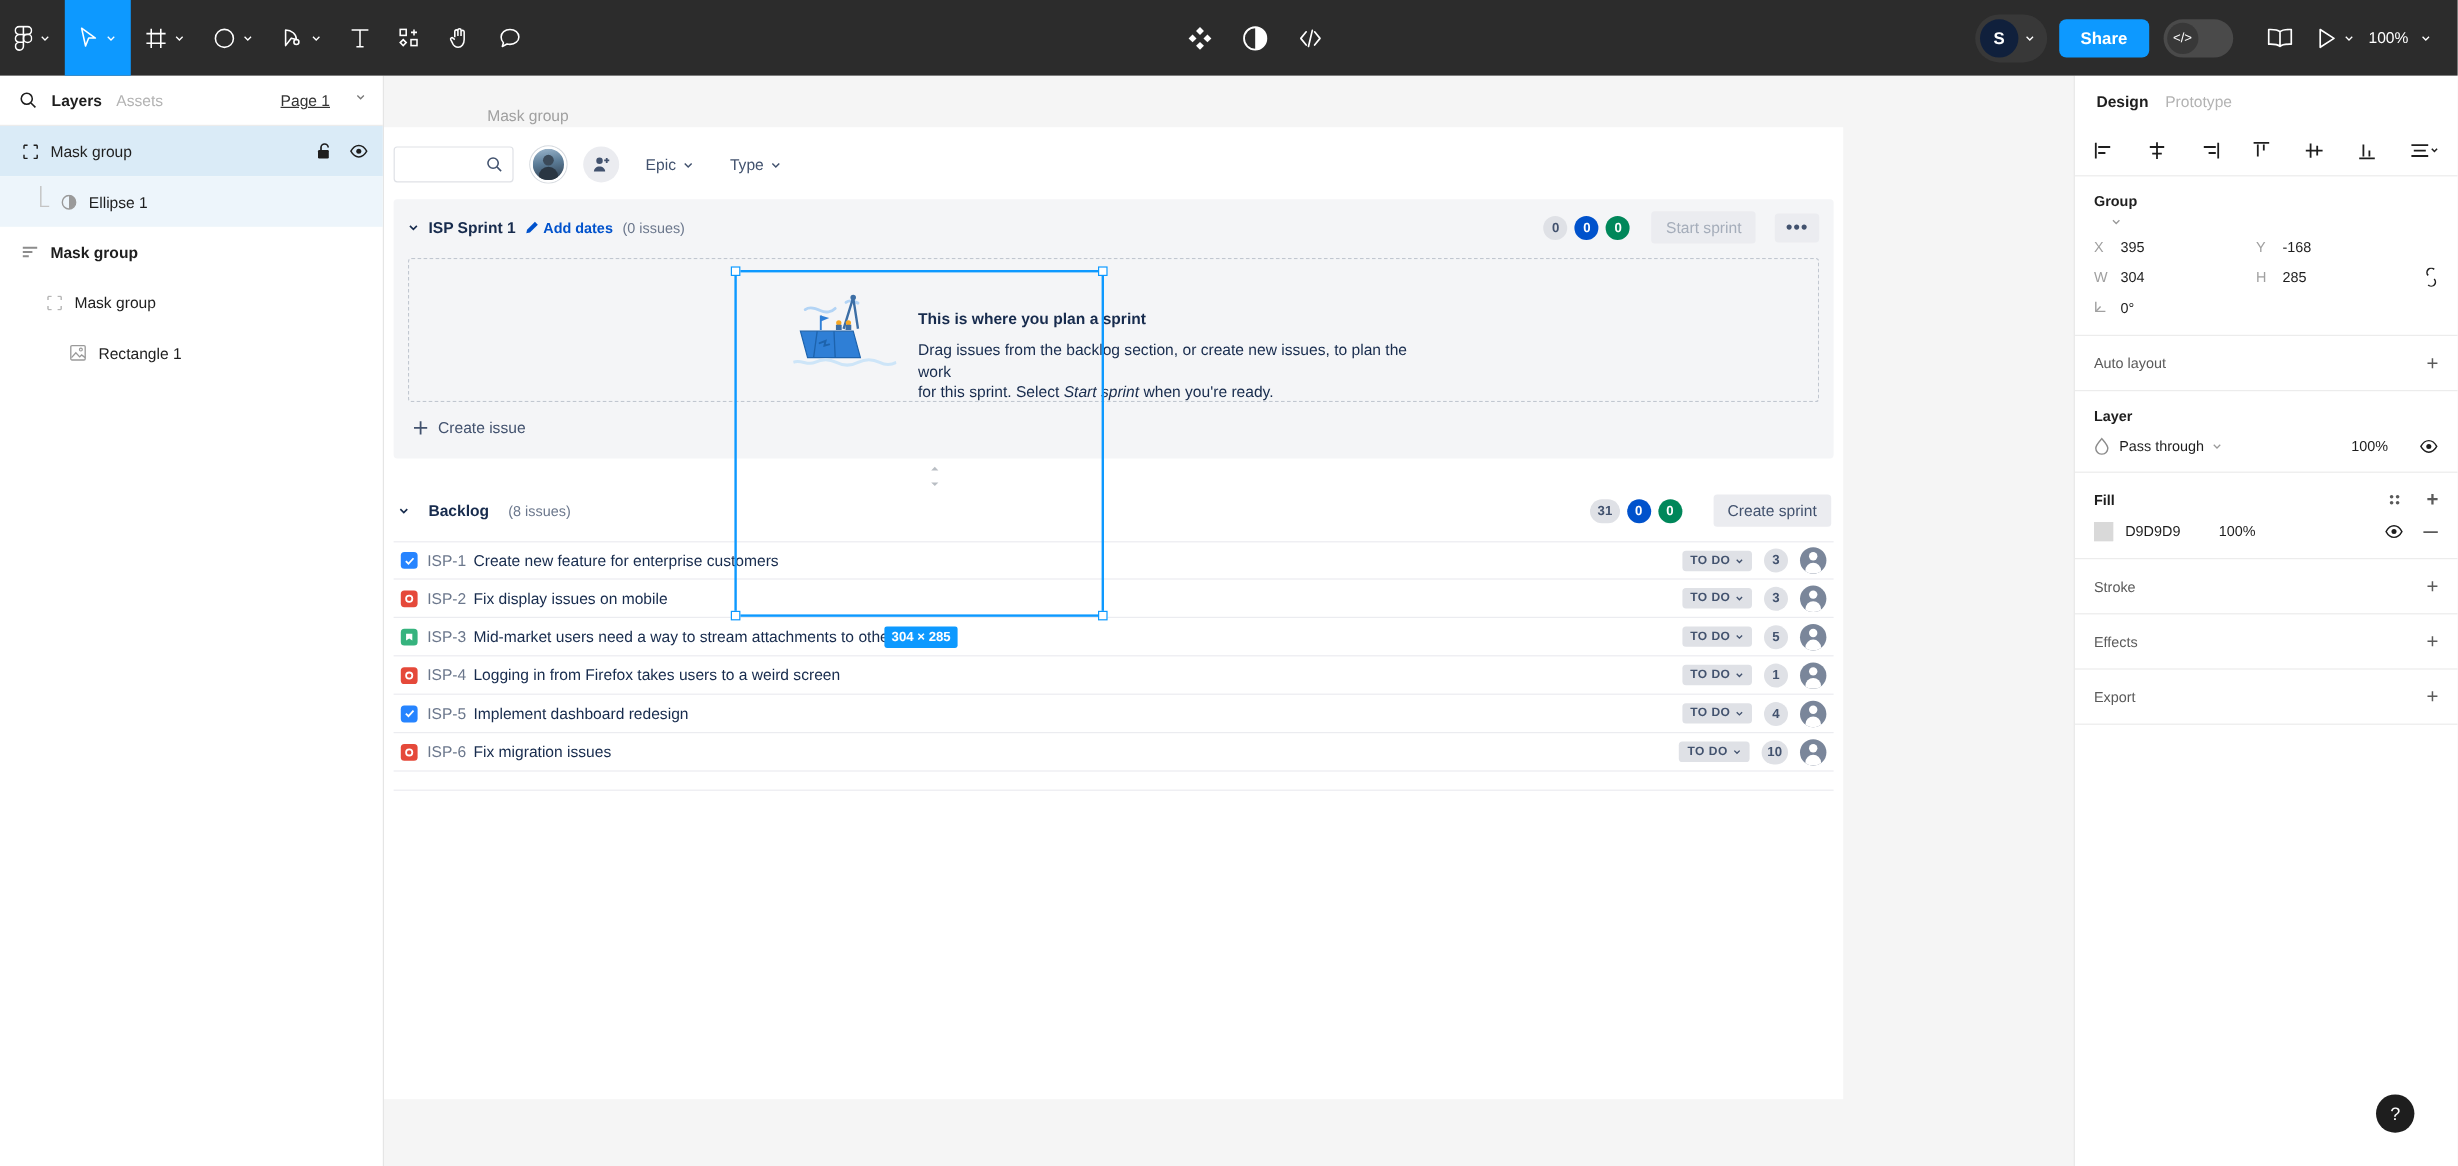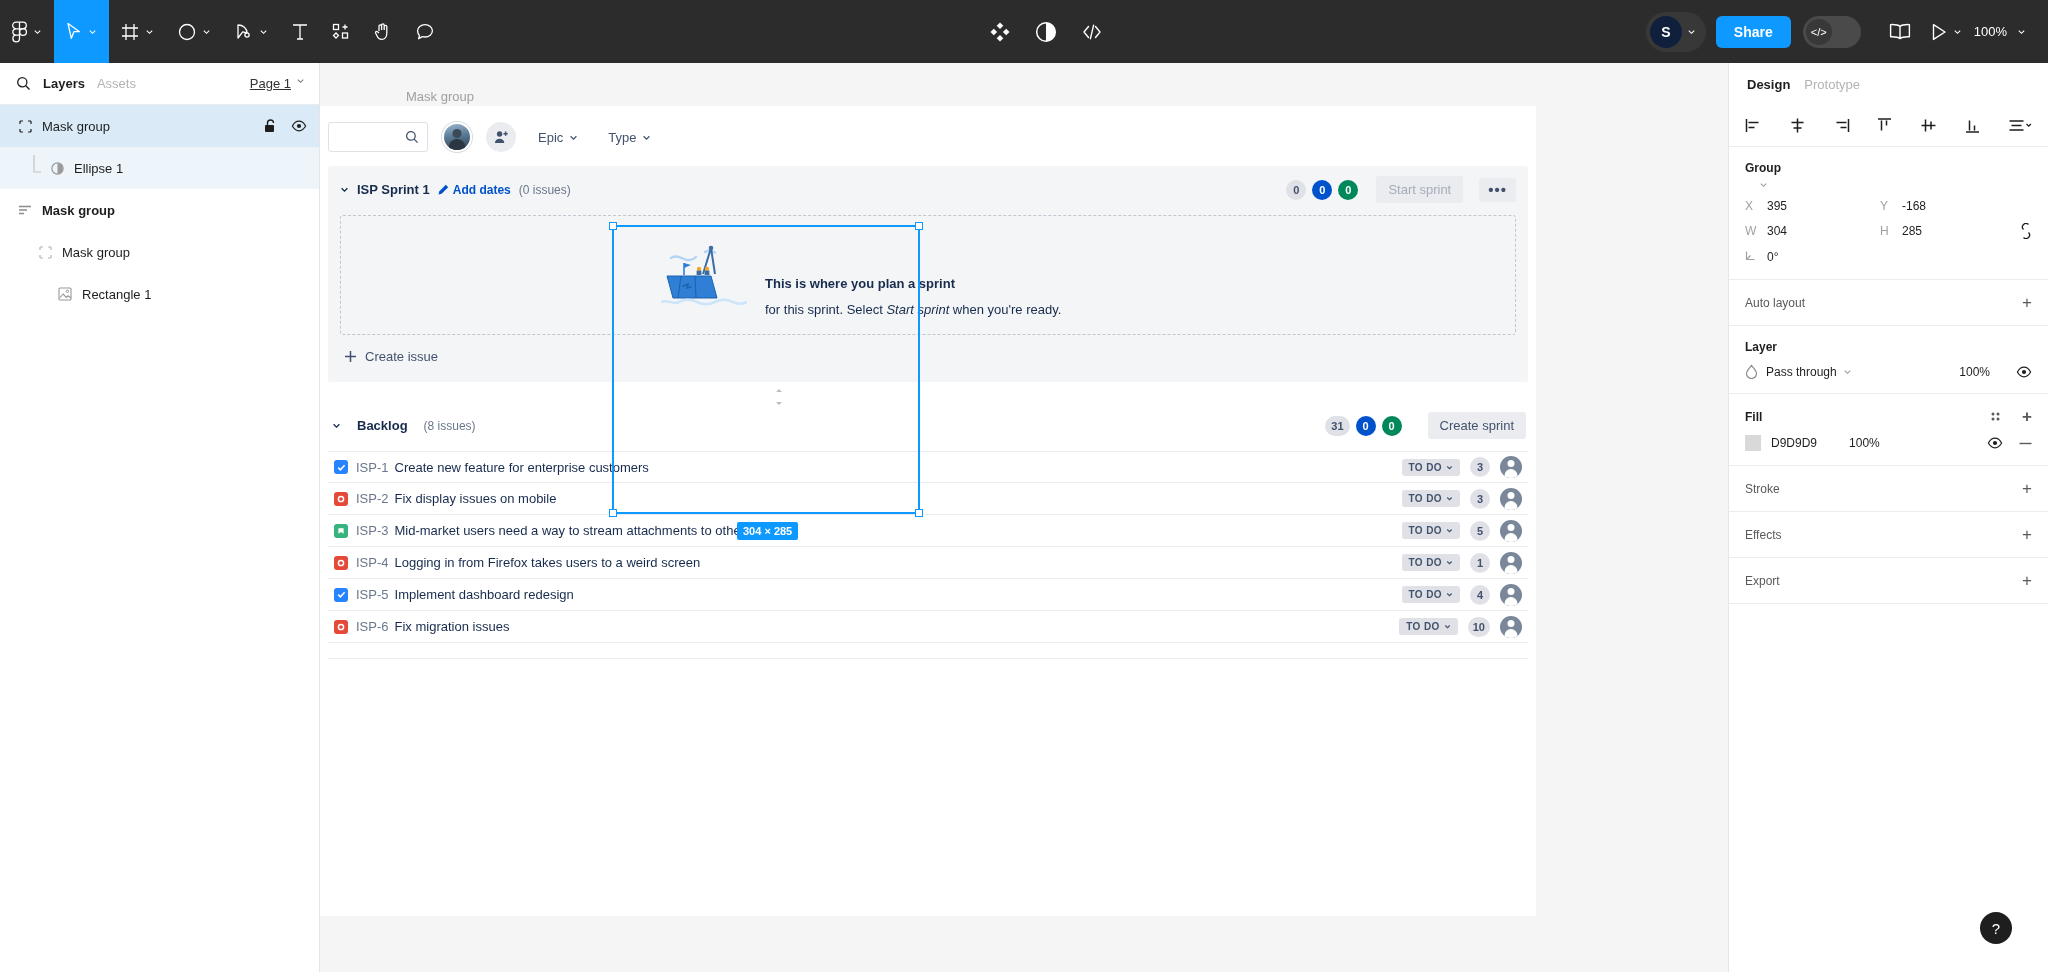--- a/index.html
+++ b/index.html
@@ -79,21 +79,21 @@
     display: flex; align-items: center;
     padding: 0 14px 0 16px;
     border-bottom: 1px solid #ececec;
     gap: 12px;
   }
   .lp-tab { font-size: 13px; color: #b3b3b3; cursor: pointer; }
   .lp-tab.active { color: #1e1e1e; font-weight: bold; }
   .lp-page {
     margin-left: auto;
     font-size: 13px; color: #333;
-    display: flex; align-items: flex-start; gap: 5px;
+    display: flex; align-items: flex-start; gap: 21px;
     cursor: pointer;
     text-decoration: underline;
   }
   .layer-row {
     height: 42px;
     display: flex; align-items: center;
     padding-right: 12px;
     font-size: 13px; color: #1e1e1e;
     cursor: pointer;
     position: relative;
@@ -651,20 +651,21 @@
           <path d="M23 21l7 2-7 3z" fill="#2f7fd6"></path>
           <circle cx="38" cy="27" r="2.2" fill="#f5a623"></circle>
           <path d="M35.6 33v-4.4h4.8V33z" fill="#3c6ea5"></path>
           <circle cx="46" cy="27" r="2.2" fill="#f5a623"></circle>
           <path d="M43.6 33v-4.4h4.8V33z" fill="#3c6ea5"></path>
           <path d="M22 44l5-2-1 4 4-1" stroke="#1d63ad" stroke-width="1.6" fill="none" stroke-linecap="round"></path>
           <path d="M0 60c6-3 12 3 18 0s12-3 18 0 12 3 18 0 12-3 18 0 10 2 14 0" stroke="#cde5f8" stroke-width="2.6" fill="none"></path>
         </svg>
         <div class="empty-copy">
           <div class="empty-title">This is where you plan a sprint</div>
+          <div class="empty-text">Drag issues from the backlog section, or create new issues, to plan the work</div>
           <div class="empty-text">
             <span>for this sprint. Select </span><em>Start sprint</em><span> when you're ready.</span>
           </div>
         </div>
       </div>
 
       <div class="create-issue">
         <svg width="13" height="13" viewBox="0 0 13 13">
             <path d="M6.5 1v11M1 6.5h11" stroke="#42526e" stroke-width="1.5"></path>
           </svg>

